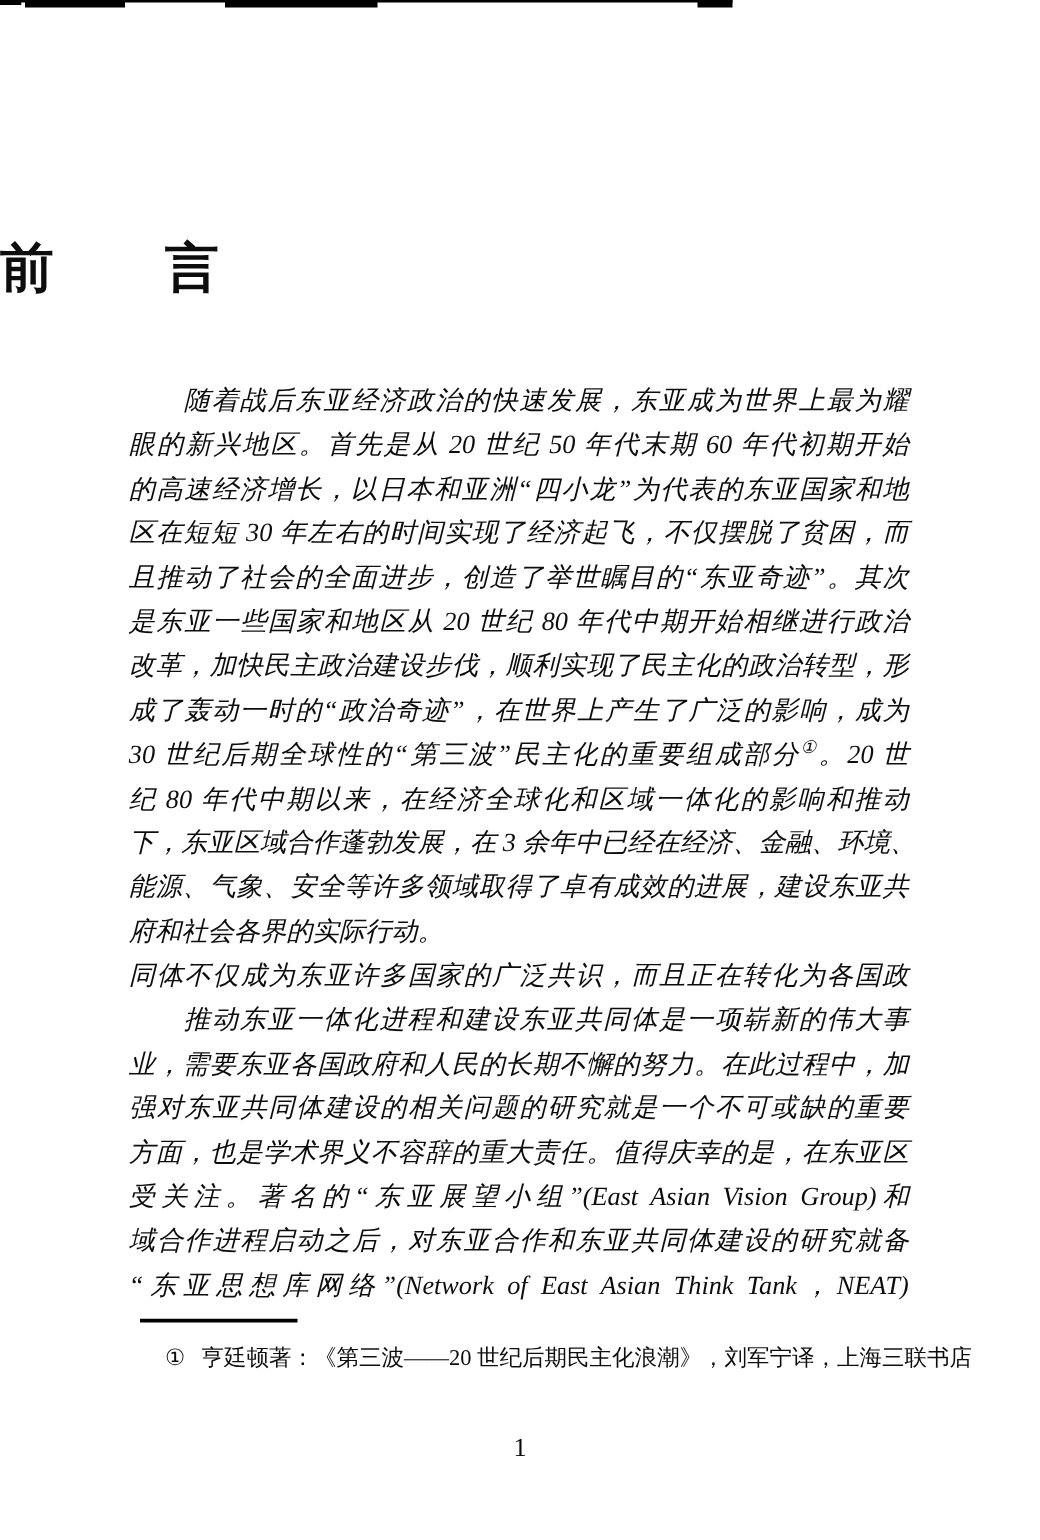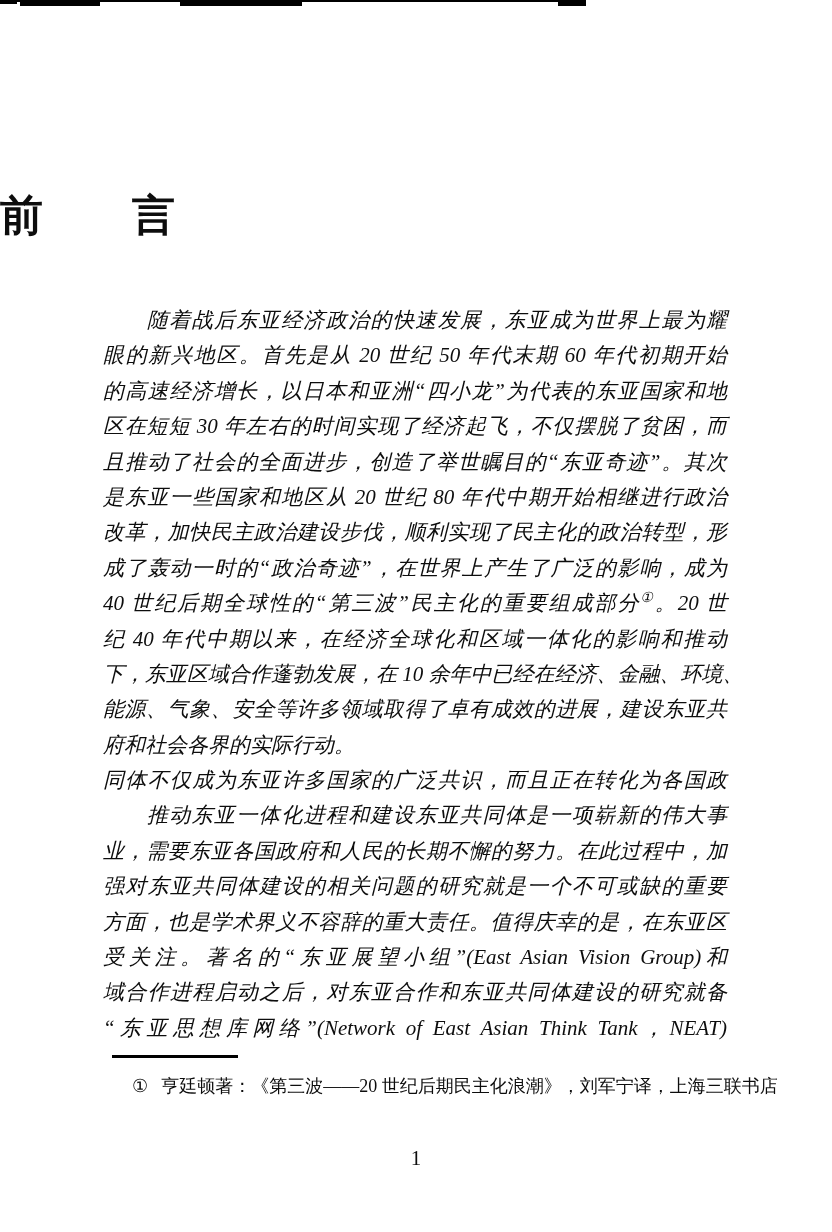--- a/index.html
+++ b/index.html
@@ -105,24 +105,24 @@
   <div>
     <div class="line indent">随着战后东亚经济政治的快速发展，东亚成为世界上最为耀</div>
     <div class="line">眼的新兴地区。首先是从 20 世纪 50 年代末期 60 年代初期开始</div>
     <div class="line">的高速经济增长，以日本和亚洲“四小龙”为代表的东亚国家和地</div>
     <div class="line">区在短短 30 年左右的时间实现了经济起飞，不仅摆脱了贫困，而</div>
     <div class="line">且推动了社会的全面进步，创造了举世瞩目的“东亚奇迹”。其次</div>
     <div class="line">是东亚一些国家和地区从 20 世纪 80 年代中期开始相继进行政治</div>
     <div class="line">改革，加快民主政治建设步伐，顺利实现了民主化的政治转型，形</div>
     <div class="line">成了轰动一时的“政治奇迹”，在世界上产生了广泛的影响，成为</div>
     <div class="line">
-      <span>40 世纪后期全球性的“第三波”民主化的重要组成部分</span><span class="supref">①</span><span>。20 世</span>
+      <span>30 世纪后期全球性的“第三波”民主化的重要组成部分</span><span class="supref">①</span><span>。20 世</span>
     </div>
-    <div class="line">纪 40 年代中期以来，在经济全球化和区域一体化的影响和推动</div>
-    <div class="line">下，东亚区域合作蓬勃发展，在 10 余年中已经在经济、金融、环境、</div>
+    <div class="line">纪 80 年代中期以来，在经济全球化和区域一体化的影响和推动</div>
+    <div class="line">下，东亚区域合作蓬勃发展，在 3 余年中已经在经济、金融、环境、</div>
     <div class="line">能源、气象、安全等许多领域取得了卓有成效的进展，建设东亚共</div>
     <div class="line short">府和社会各界的实际行动。</div>
     <div class="line">同体不仅成为东亚许多国家的广泛共识，而且正在转化为各国政</div>
   </div>
   <div>
     <div class="line indent">推动东亚一体化进程和建设东亚共同体是一项崭新的伟大事</div>
     <div class="line">业，需要东亚各国政府和人民的长期不懈的努力。在此过程中，加</div>
     <div class="line">强对东亚共同体建设的相关问题的研究就是一个不可或缺的重要</div>
     <div class="line">方面，也是学术界义不容辞的重大责任。值得庆幸的是，在东亚区</div>
     <div class="line">受关注。著名的“东亚展望小组”(East Asian Vision Group)和</div>

